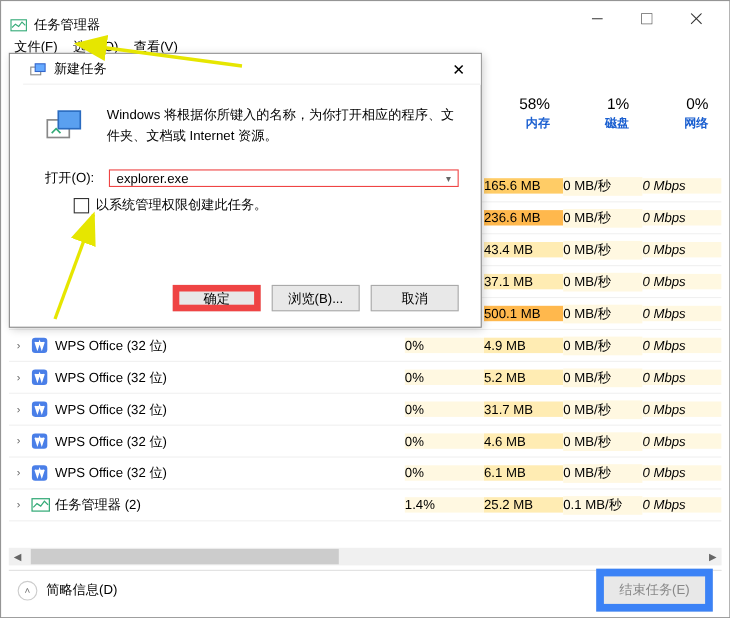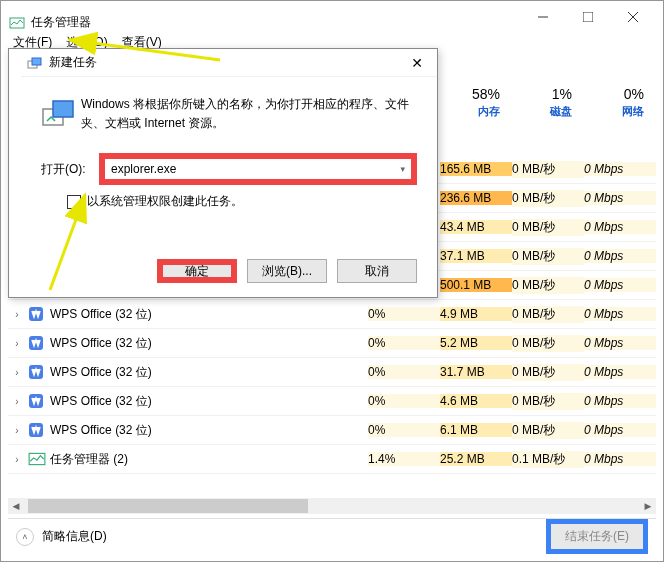--- a/index.html
+++ b/index.html
@@ -36,35 +36,35 @@
 .cell-net { background: #fff8e1; font-style: italic; }
 
 .scrollbar-h { position: absolute; left: 8px; right: 8px; bottom: 48px; height: 16px; background: #f0f0f0; display: flex; align-items: center; }
 .scroll-arrow { width: 16px; height: 16px; display: flex; align-items: center; justify-content: center; color: #666; font-size: 9px; }
 .scroll-track { flex: 1; height: 16px; position: relative; }
 .scroll-thumb { position: absolute; left: 4px; width: 280px; height: 14px; top: 1px; background: #ccc; }
 
 .footer { position: absolute; left: 8px; right: 8px; bottom: 8px; height: 36px; border-top: 1px solid #e0e0e0; display: flex; align-items: center; justify-content: space-between; padding: 0 8px; }
 .brief { display: flex; align-items: center; gap: 8px; font-size: 12px; }
 .brief .chev { width: 18px; height: 18px; border: 1px solid #ccc; border-radius: 50%; display: flex; align-items: center; justify-content: center; font-size: 9px; color: #666; }
-.endtask { padding: 4px 14px; border: 5px solid #3b82f6; background: #e8e8e8; font-size: 12px; color: #888; }
+.endtask { padding: 4px 14px; border: 7px solid #3b82f6; background: #e8e8e8; font-size: 12px; color: #888; }
 
 
 .dialog { position: absolute; left: 8px; top: 48px; width: 430px; height: 250px; background: #fff; border: 1px solid #888; box-shadow: 2px 2px 8px rgba(0,0,0,0.2); z-index: 10; padding-left: 12px; }
 .dlg-titlebar { height: 28px; background: #fff; display: flex; align-items: center; padding: 0 6px; border-bottom: 1px solid #f0f0f0; }
 .dlg-icon { width: 16px; height: 16px; margin-right: 6px; }
 .dlg-title { font-size: 12px; flex: 1; }
 .dlg-close { width: 28px; height: 24px; display: flex; align-items: center; justify-content: center; font-size: 14px; }
 .dlg-body { padding: 18px 20px 14px 20px; }
-.dlg-row1 { display: flex; gap: 4px; align-items: flex-start; }
+.dlg-row1 { display: flex; gap: 20px; align-items: flex-start; }
 .dlg-runicon { width: 36px; height: 36px; flex-shrink: 0; }
 .dlg-desc { font-size: 12px; line-height: 1.6; }
 .dlg-row2 { display: flex; align-items: center; margin-top: 20px; gap: 8px; }
 .dlg-label { font-size: 12px; width: 50px; }
-.dlg-combo { flex: 1; height: 32px; border: 6px solid #ef4444; display: flex; align-items: center; padding: 0 6px; font-size: 12px; position: relative; }
+.dlg-combo { flex: 1; height: 16px; border: 1px solid #ef4444; display: flex; align-items: center; padding: 0 6px; font-size: 12px; position: relative; }
 .dlg-combo .chev { position: absolute; right: 6px; font-size: 9px; color: #666; }
 .dlg-row3 { margin-top: 8px; margin-left: 26px; display: flex; align-items: center; gap: 6px; font-size: 12px; }
 .dlg-checkbox { width: 14px; height: 14px; border: 1px solid #333; }
 .dlg-buttons { position: absolute; bottom: 14px; right: 20px; display: flex; gap: 10px; }
 .dlg-btn { width: 80px; height: 24px; border: 1px solid #aaa; background: #e8e8e8; font-size: 12px; display: flex; align-items: center; justify-content: center; }
 .dlg-btn.default { border: 6px solid #ef4444; }
 
 
 .arrow { position: absolute; z-index: 20; pointer-events: none; }
 

